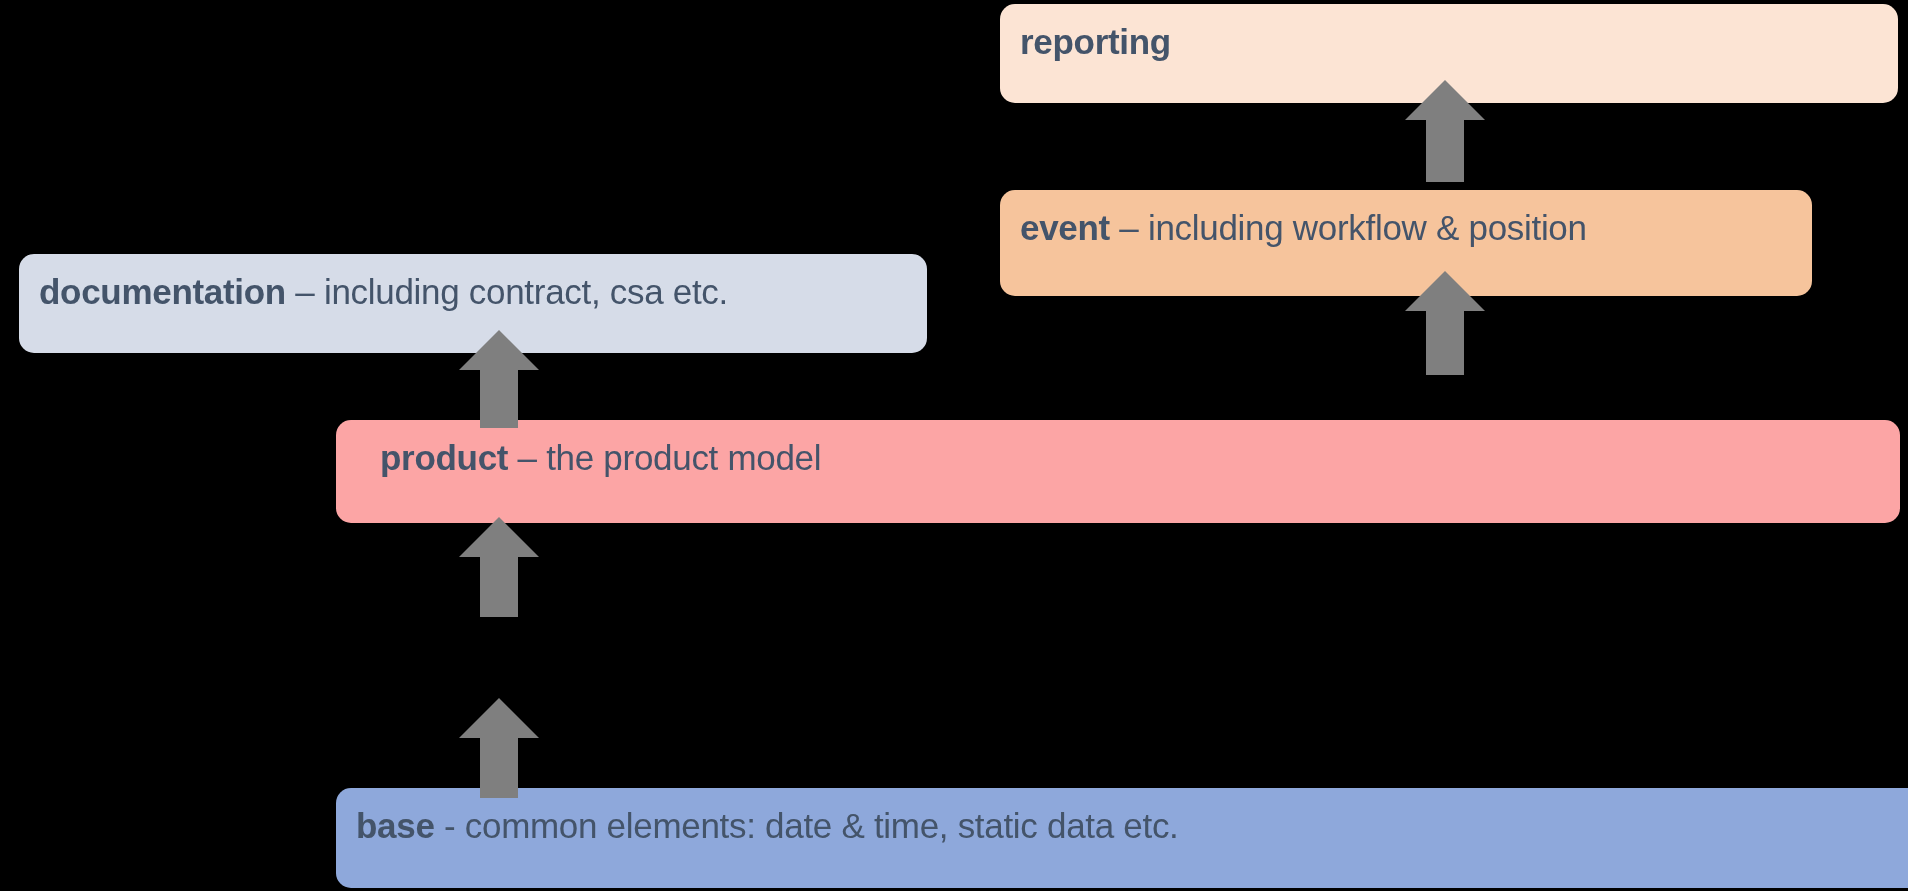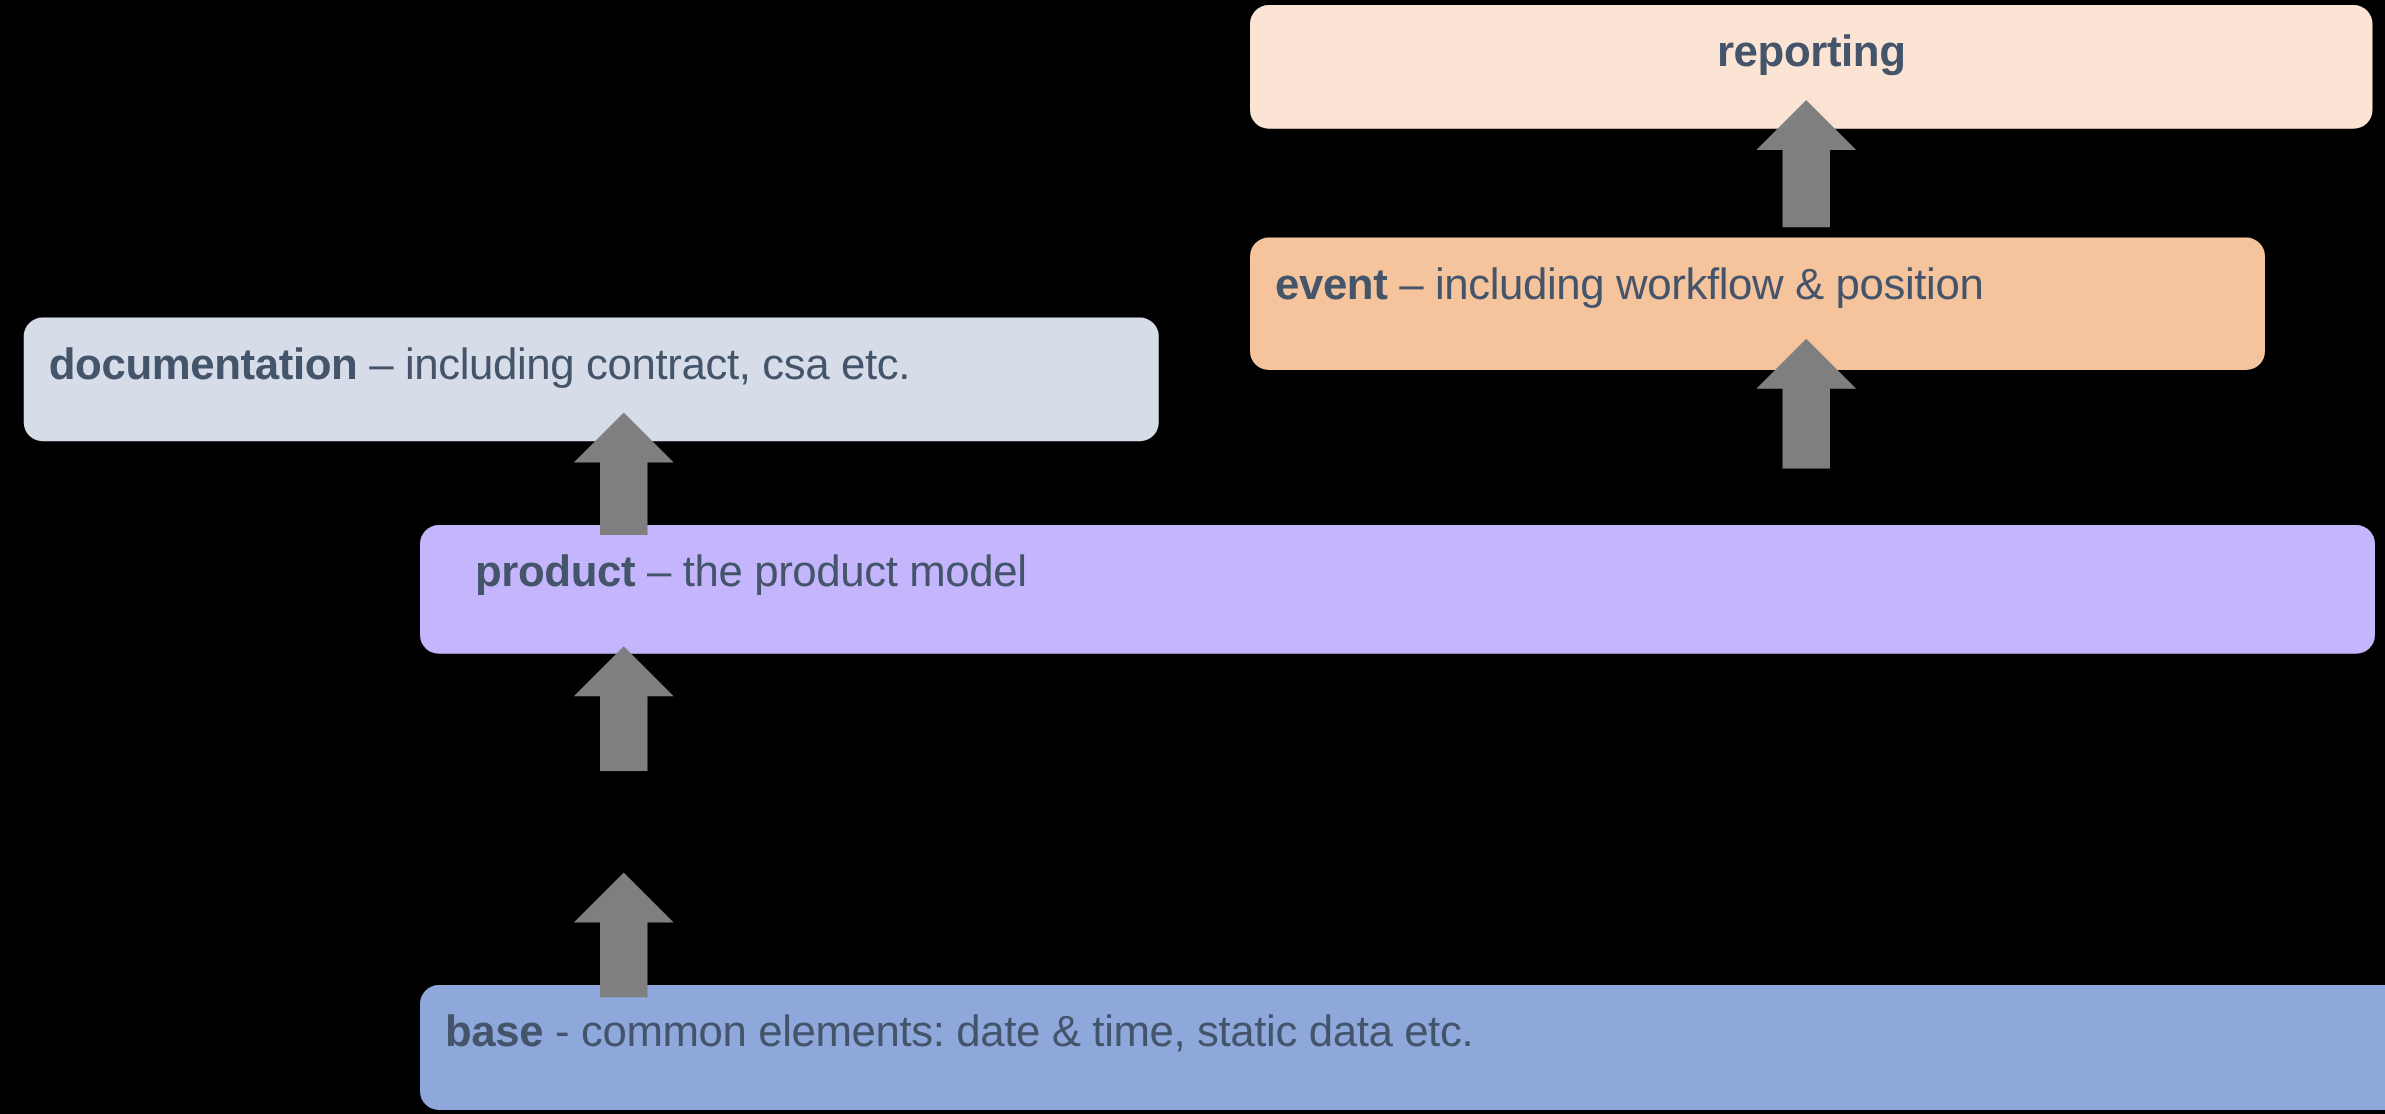--- a/index.html
+++ b/index.html
@@ -22,21 +22,21 @@
   }
   .box-label {
     font-size: 35px;
     line-height: 1.3;
     letter-spacing: -0.3px;
     white-space: nowrap;
   }
   .kw { font-weight: bold; }
 
   
-  .box-reporting     { left: 1000px; top: 4px;   width: 898px;  height: 99px; text-align: center; }
+  .box-reporting     { left: 1000px; top: 4px;   width: 898px;  height: 99px; }
   .box-event         { left: 1000px; top: 190px; width: 812px;  height: 106px; }
   .box-documentation { left: 7px;    top: 254px; width: 908px;  height: 99px; margin-left: 12px; }
   .box-product       { left: 336px;  top: 420px; width: 1564px; height: 103px; }
   .box-observable    { left: 336px;  top: 613px; width: 1562px; height: 101px; }
   .box-base          { left: 336px;  top: 788px; width: 1836px; height: 100px; }
 
   
   .arrow { position: absolute; display: block; }
   .arrow-event-to-reporting     { left: 1405px; top: 80px; }
   .arrow-product-to-event       { left: 1405px; top: 271px; }
@@ -54,21 +54,21 @@
   </div>
 
   <div class="box box-event" style="background-color: rgb(246, 196, 156);">
     <div class="box-label" style="color: rgb(68, 84, 106);"><b class="kw">event</b><span class="rest"> – including workflow &amp; position</span></div>
   </div>
 
   <div class="box box-documentation" style="background-color: rgb(214, 220, 232);">
     <div class="box-label" style="color: rgb(68, 84, 106);"><b class="kw">documentation</b><span class="rest"> – including contract, csa etc.</span></div>
   </div>
 
-  <div class="box box-product" style="background-color: #c4b5fd; padding-left: 44px;">
+  <div class="box box-product" style="background-color: #fca5a5; padding-left: 44px;">
     <div class="box-label" style="color: rgb(68, 84, 106);"><b class="kw">product</b><span class="rest"> – the product model</span></div>
   </div>
 
 
   <div class="box box-base" style="background-color: rgb(142, 168, 219);">
     <div class="box-label" style="color: rgb(68, 84, 106);"><b class="kw">base</b><span class="rest"> - common elements: date &amp; time, static data etc.</span></div>
   </div>
 
   <svg class="arrow arrow-event-to-reporting" width="80" height="102" viewBox="0 0 80 102">
     <polygon points="40,0 80,40 59,40 59,102 21,102 21,40 0,40" style="fill: rgb(127, 127, 127);"></polygon>

